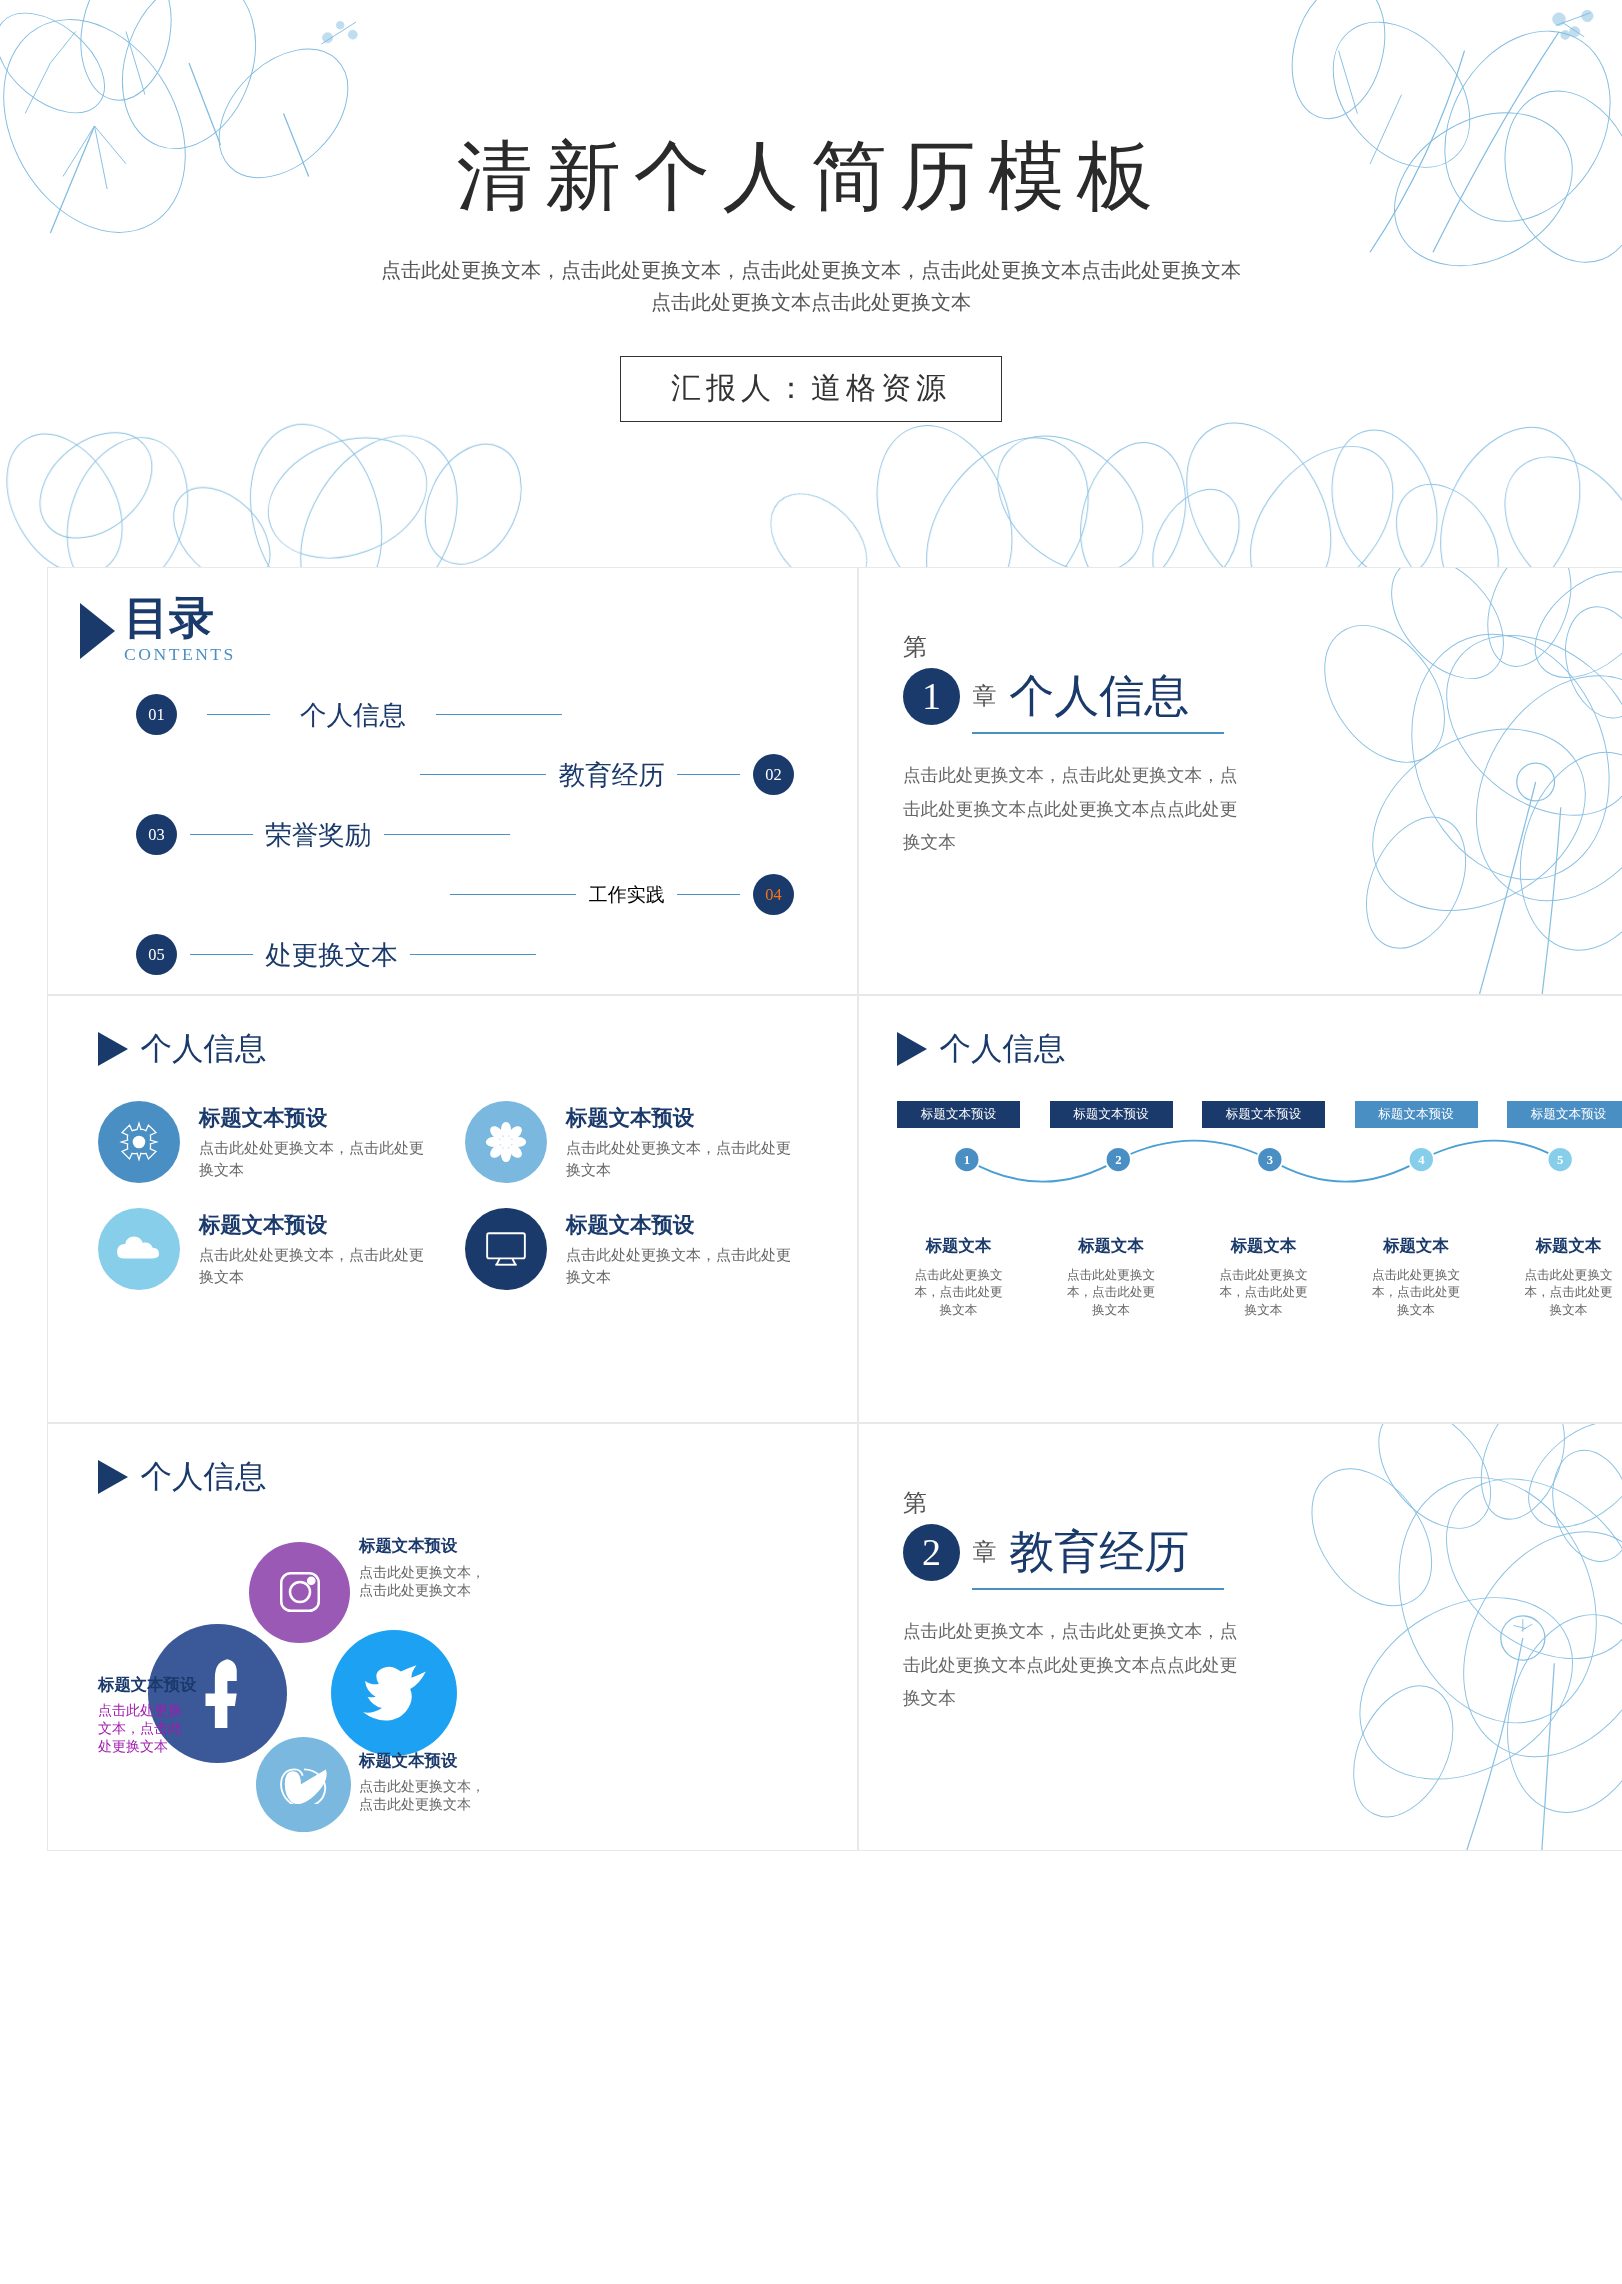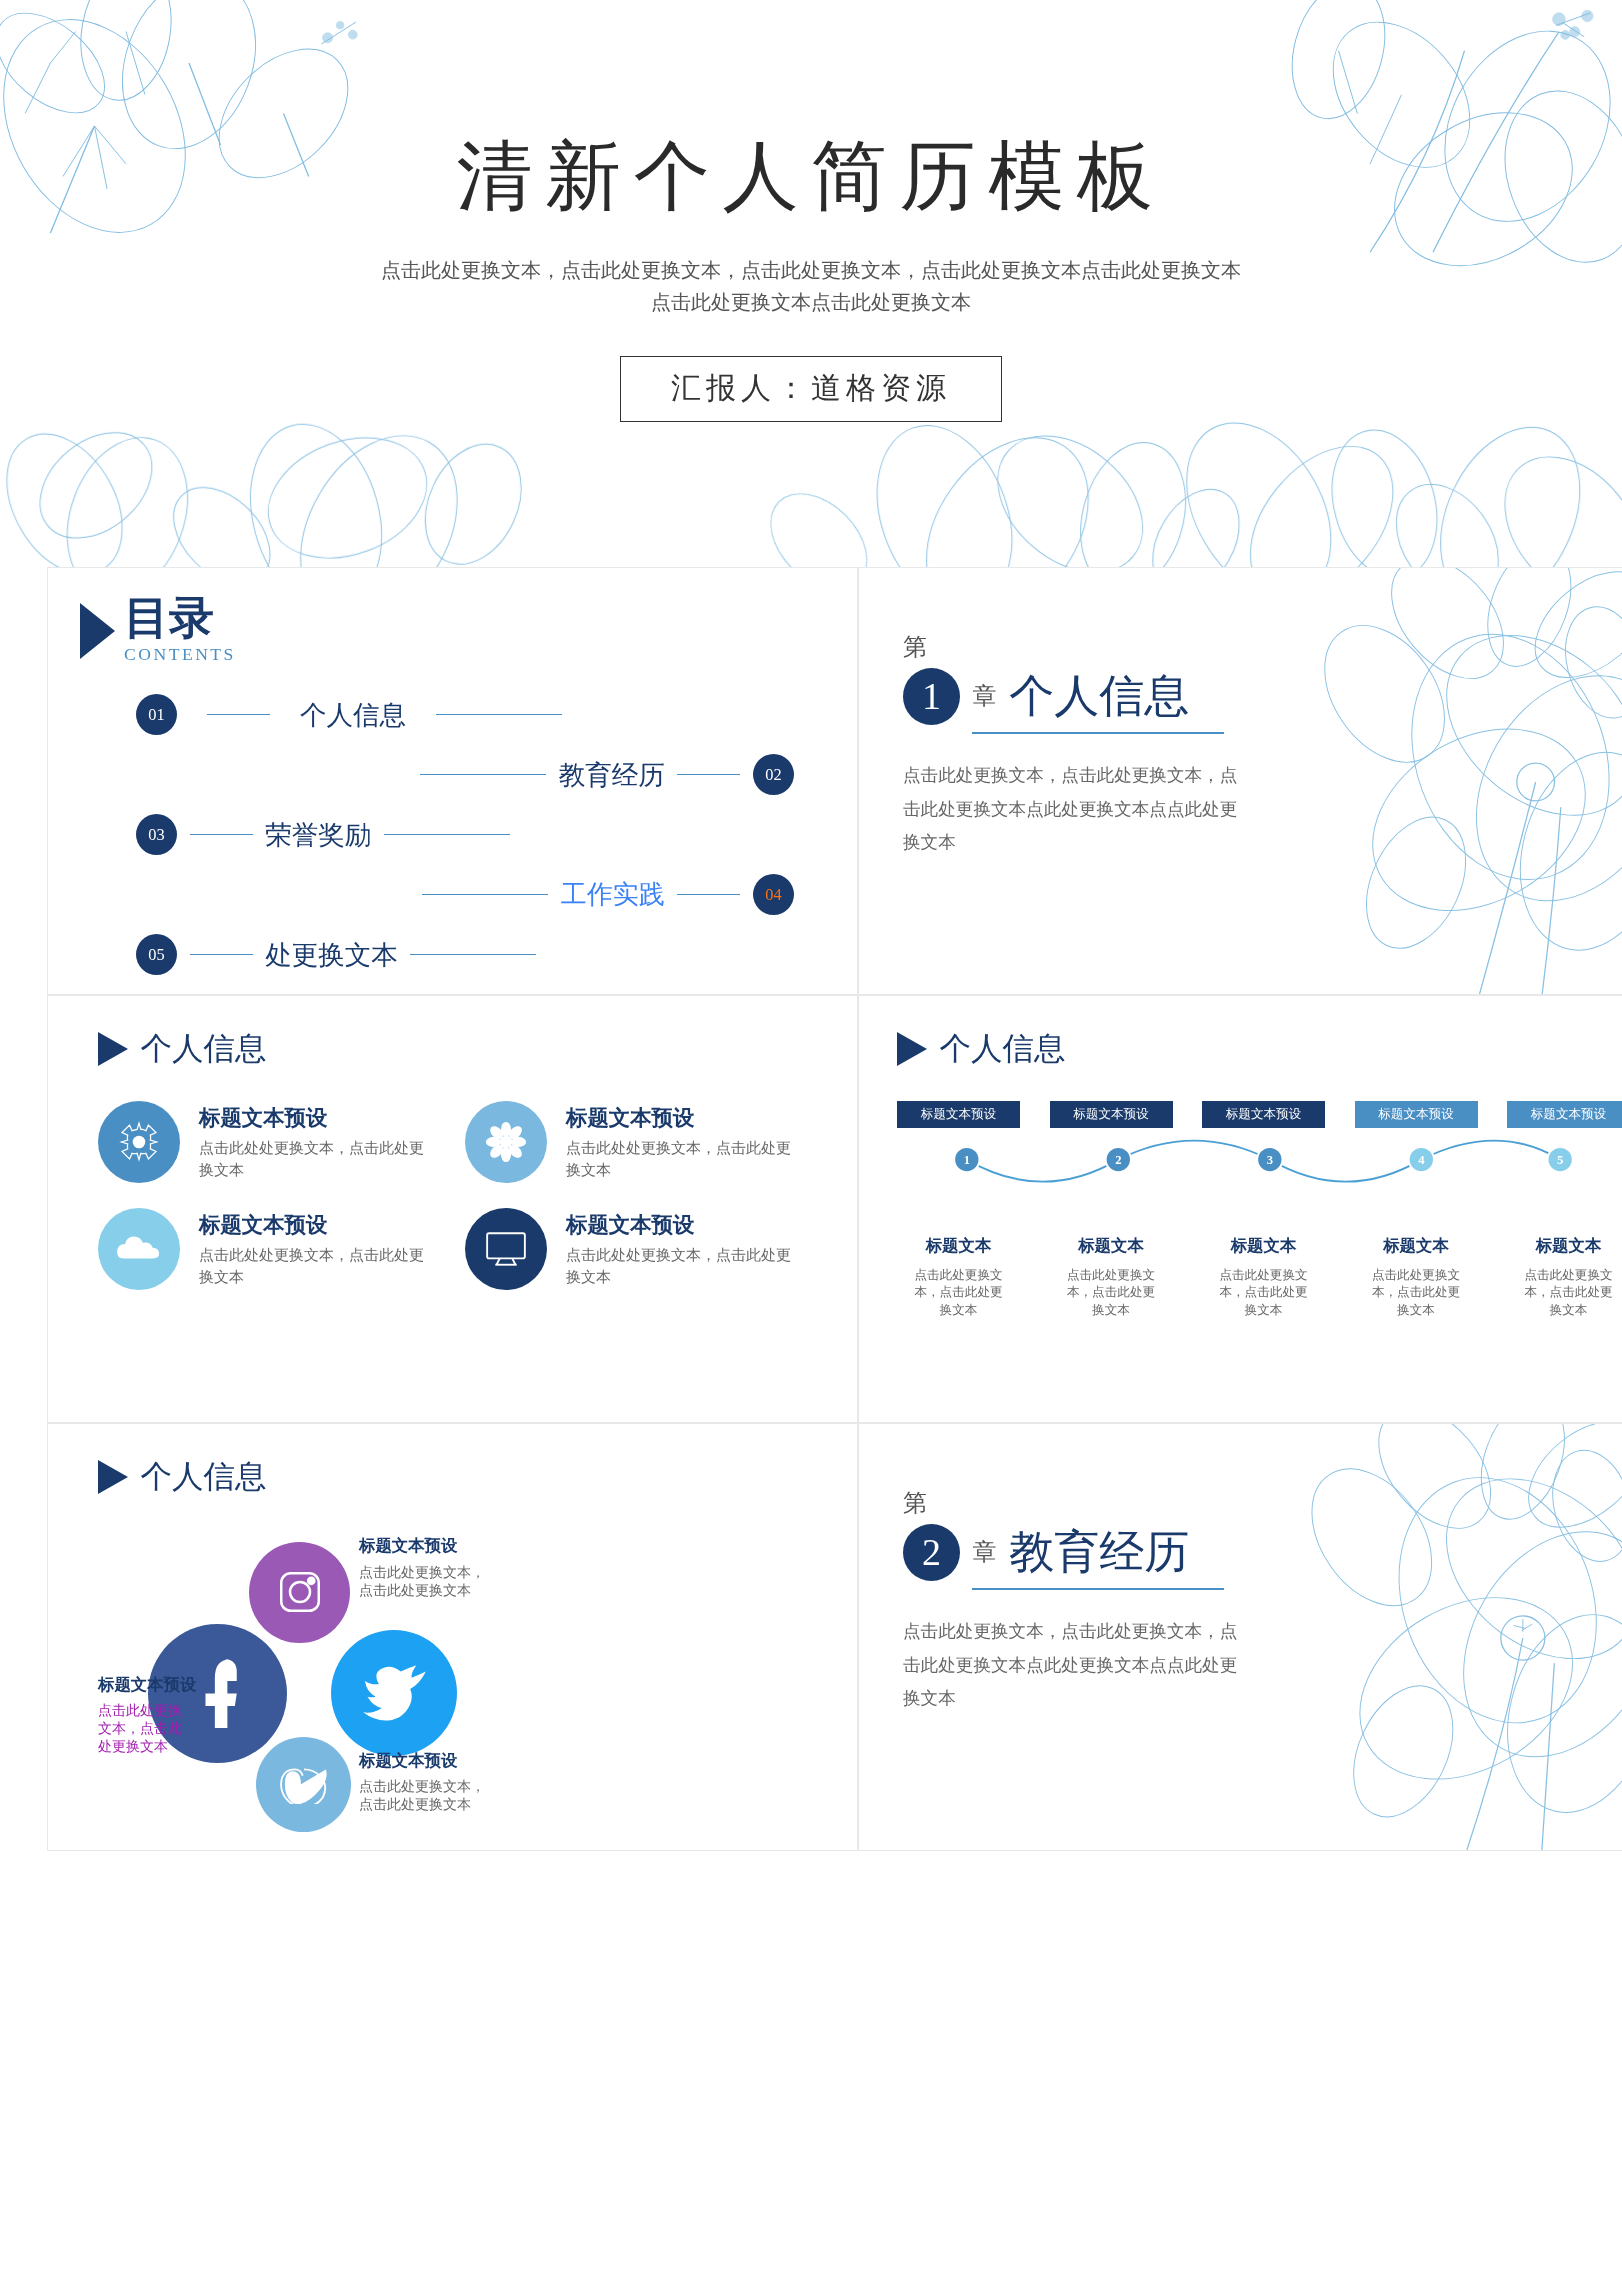--- a/index.html
+++ b/index.html
@@ -313,21 +313,21 @@
       <div style="display:flex; align-items:center; gap:12.6px; margin-bottom:19px; padding-left:38px;">
         <div style="width:41px;height:41px;border-radius:50%;background:#1a3a6b;color:#fff;font-size:16.4px;display:flex;align-items:center;justify-content:center;flex-shrink:0;">03</div>
         <div style="flex:1;height:1.3px;background:#4a8fc4;max-width:63px;"></div>
         <div style="font-size:26.5px;color:#1a3a6b;">荣誉奖励</div>
         <div style="flex:1;height:1.3px;background:#4a8fc4;max-width:126px;"></div>
       </div>
 
       <div style="display:flex; align-items:center; gap:12.6px; margin-bottom:19px; padding-right:38px; flex-direction:row-reverse;">
         <div style="width:41px;height:41px;border-radius:50%;background:#1a3a6b;color:#f97316;font-size:16.4px;display:flex;align-items:center;justify-content:center;flex-shrink:0;">04</div>
         <div style="flex:1;height:1.3px;background:#4a8fc4;max-width:63px;"></div>
-        <div style="font-size:26px;color:#3b82f6;">工作实践</div>
+        <div style="font-size:19px;color:#000000;">工作实践</div>
         <div style="flex:1;height:1.3px;background:#4a8fc4;max-width:126px;"></div>
       </div>
 
       <div style="display:flex; align-items:center; gap:12.6px; margin-bottom:19px; padding-left:38px;">
         <div style="width:41px;height:41px;border-radius:50%;background:#1a3a6b;color:#fff;font-size:16.4px;display:flex;align-items:center;justify-content:center;flex-shrink:0;">05</div>
         <div style="flex:1;height:1.3px;background:#4a8fc4;max-width:63px;"></div>
         <div style="font-size:26.5px;color:#1a3a6b;">处更换文本</div>
         <div style="flex:1;height:1.3px;background:#4a8fc4;max-width:126px;"></div>
       </div>
     </div>

